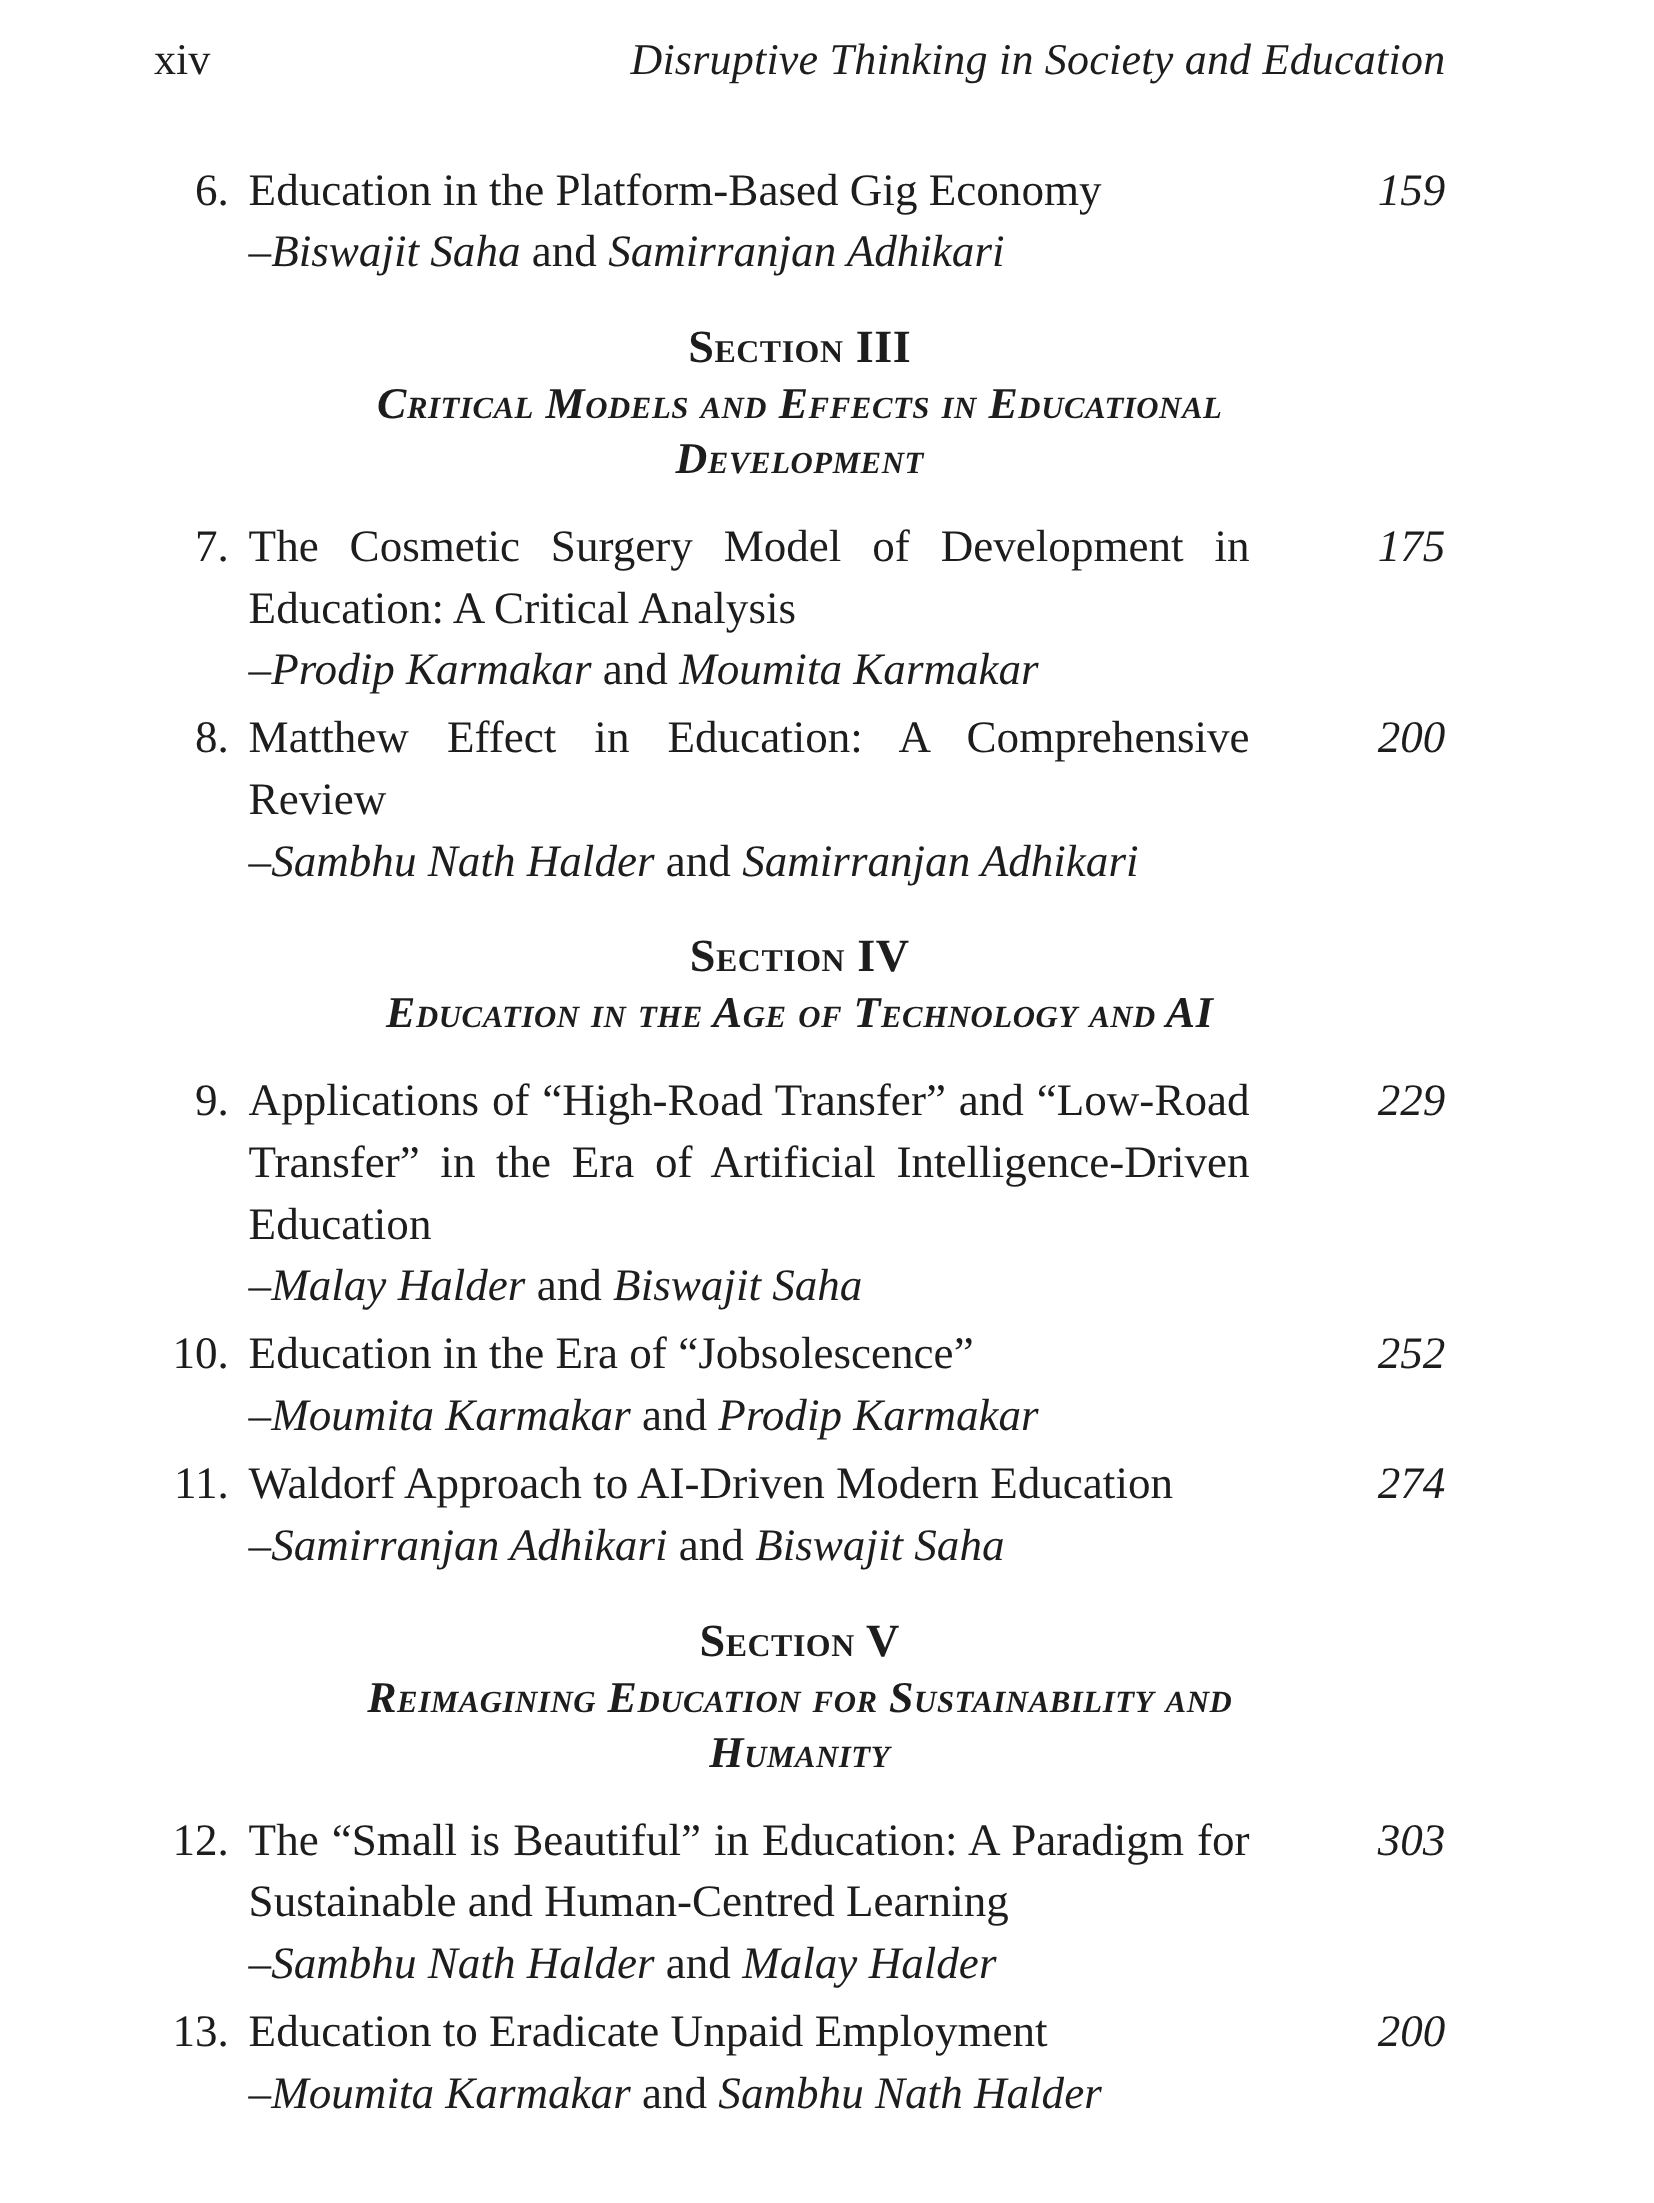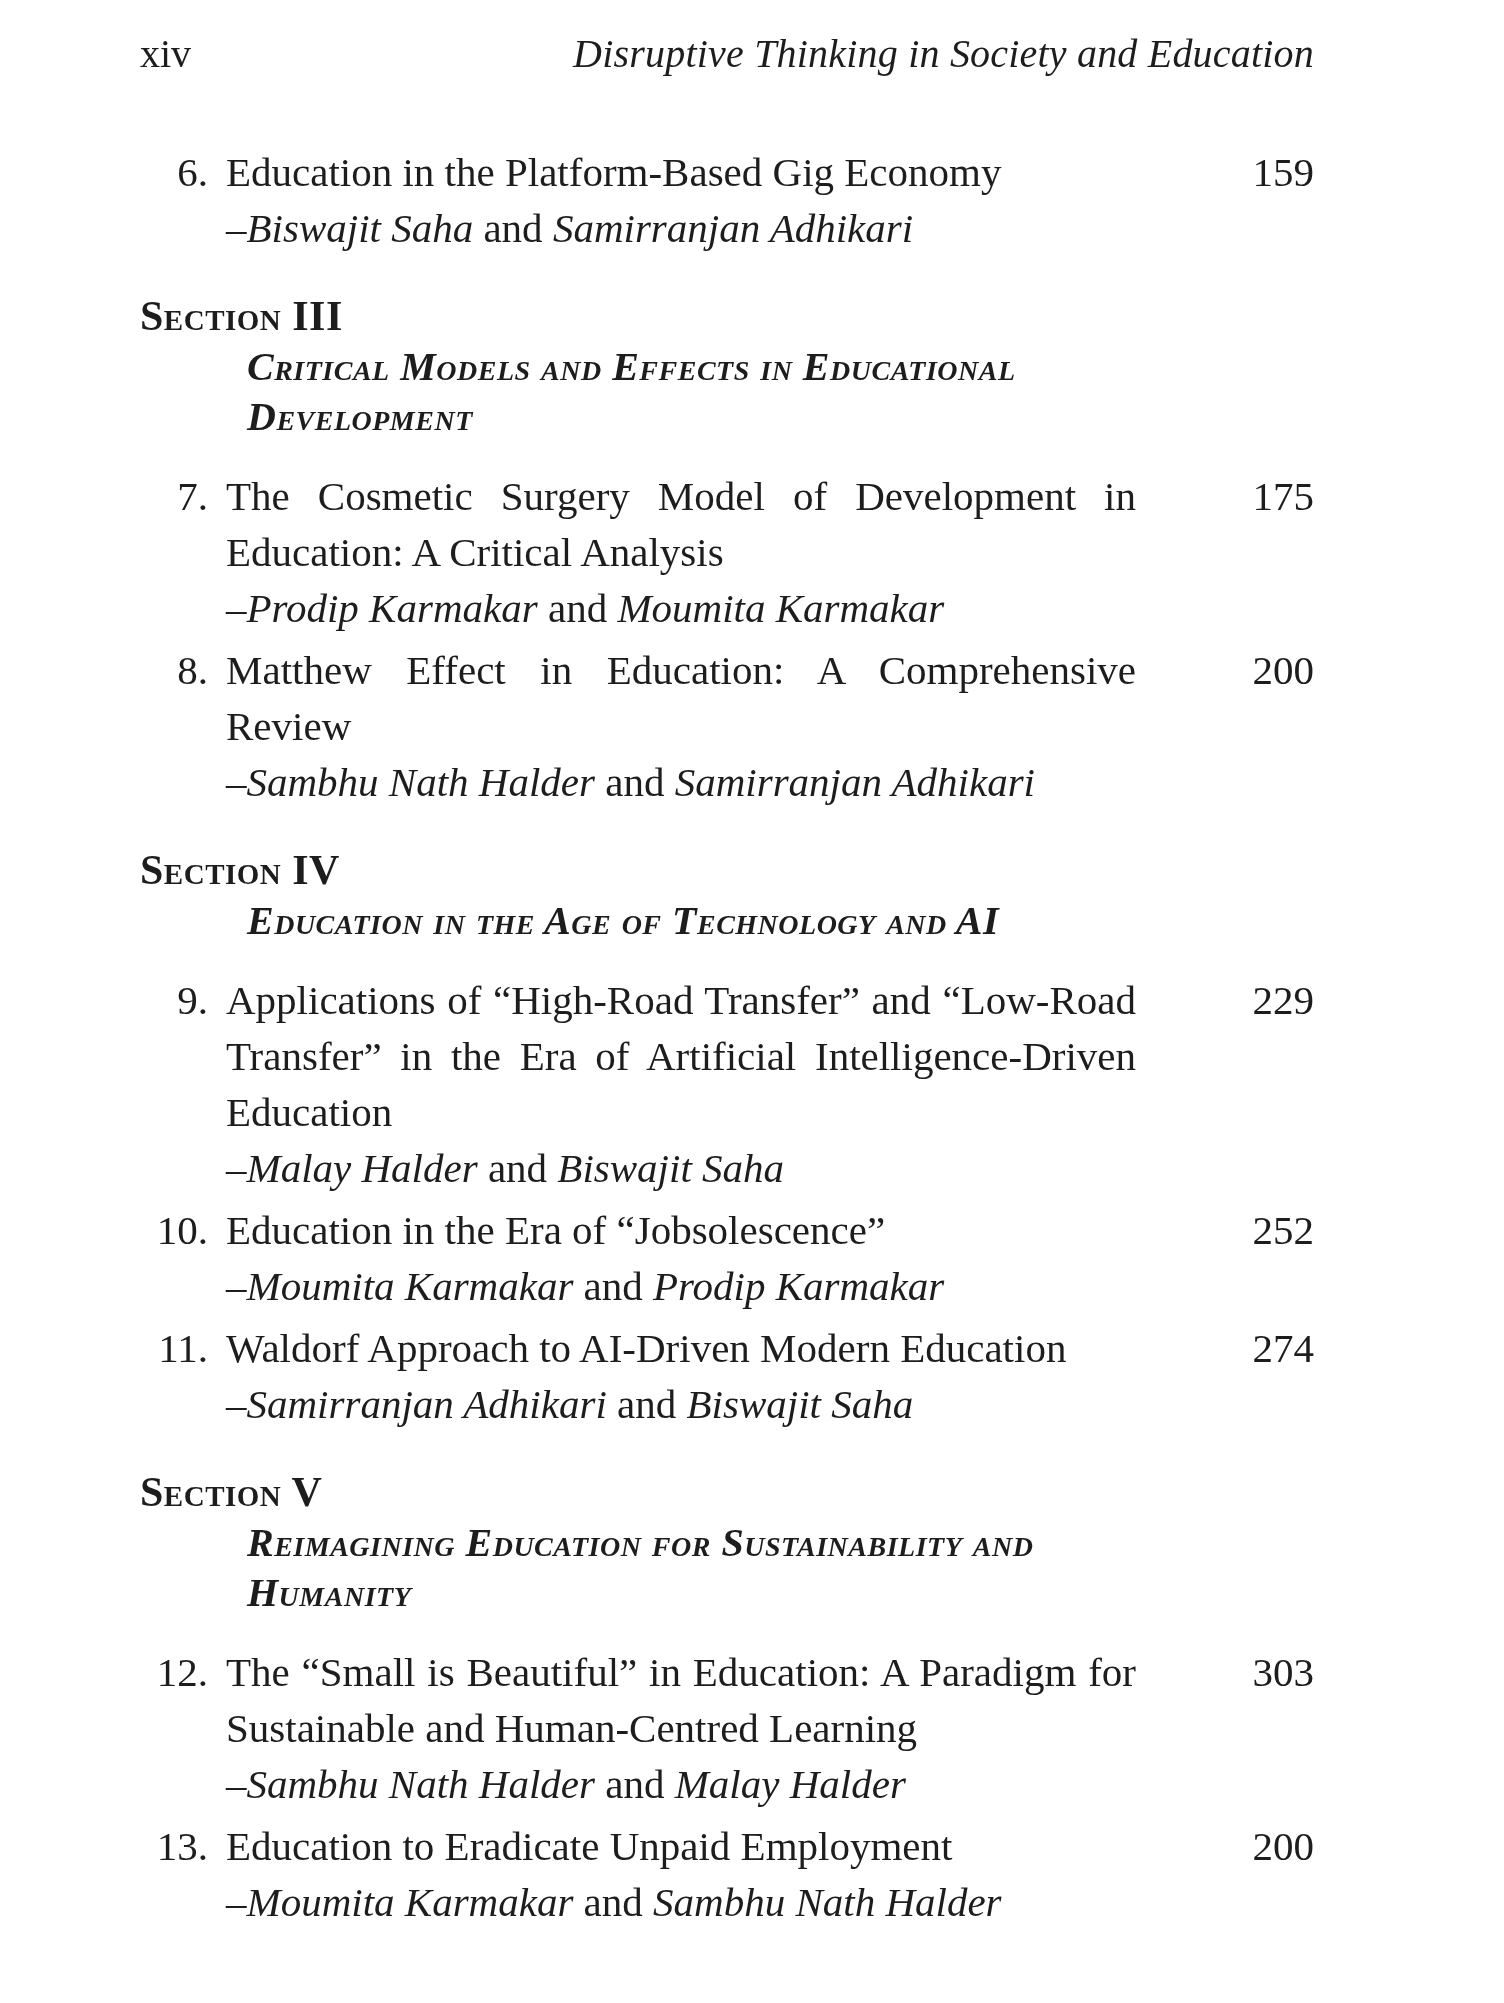--- a/index.html
+++ b/index.html
@@ -51,25 +51,27 @@
     text-align: left;
   }
   .authors .aname { font-style: italic; }
   .authors .dash { font-style: normal; }
   .authors .conn { font-style: normal; }
   .pgnum {
     flex: none;
     width: 95px;
     margin-left: auto;
     text-align: right;
+    font-style: italic;
   }
 
   
   .section {
     margin: 34px 0 26px;
+    text-align: center;
     font-weight: bold;
     font-variant: small-caps;
   }
   .s-title {
     font-size: 42px;
     line-height: 52px;
     letter-spacing: 0.5px;
   }
   .s-sub {
     font-size: 40px;

